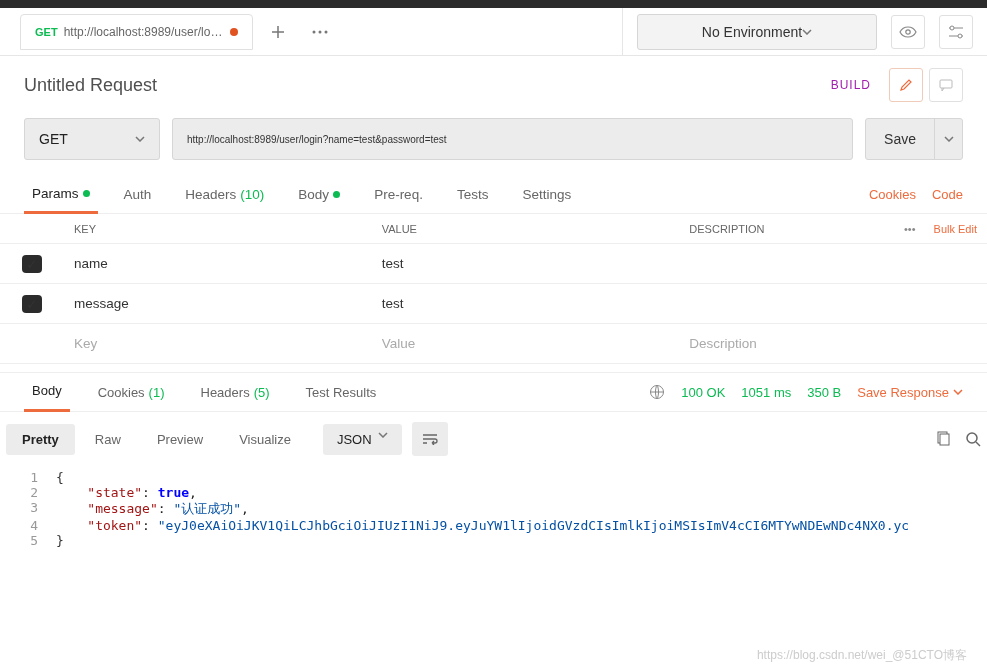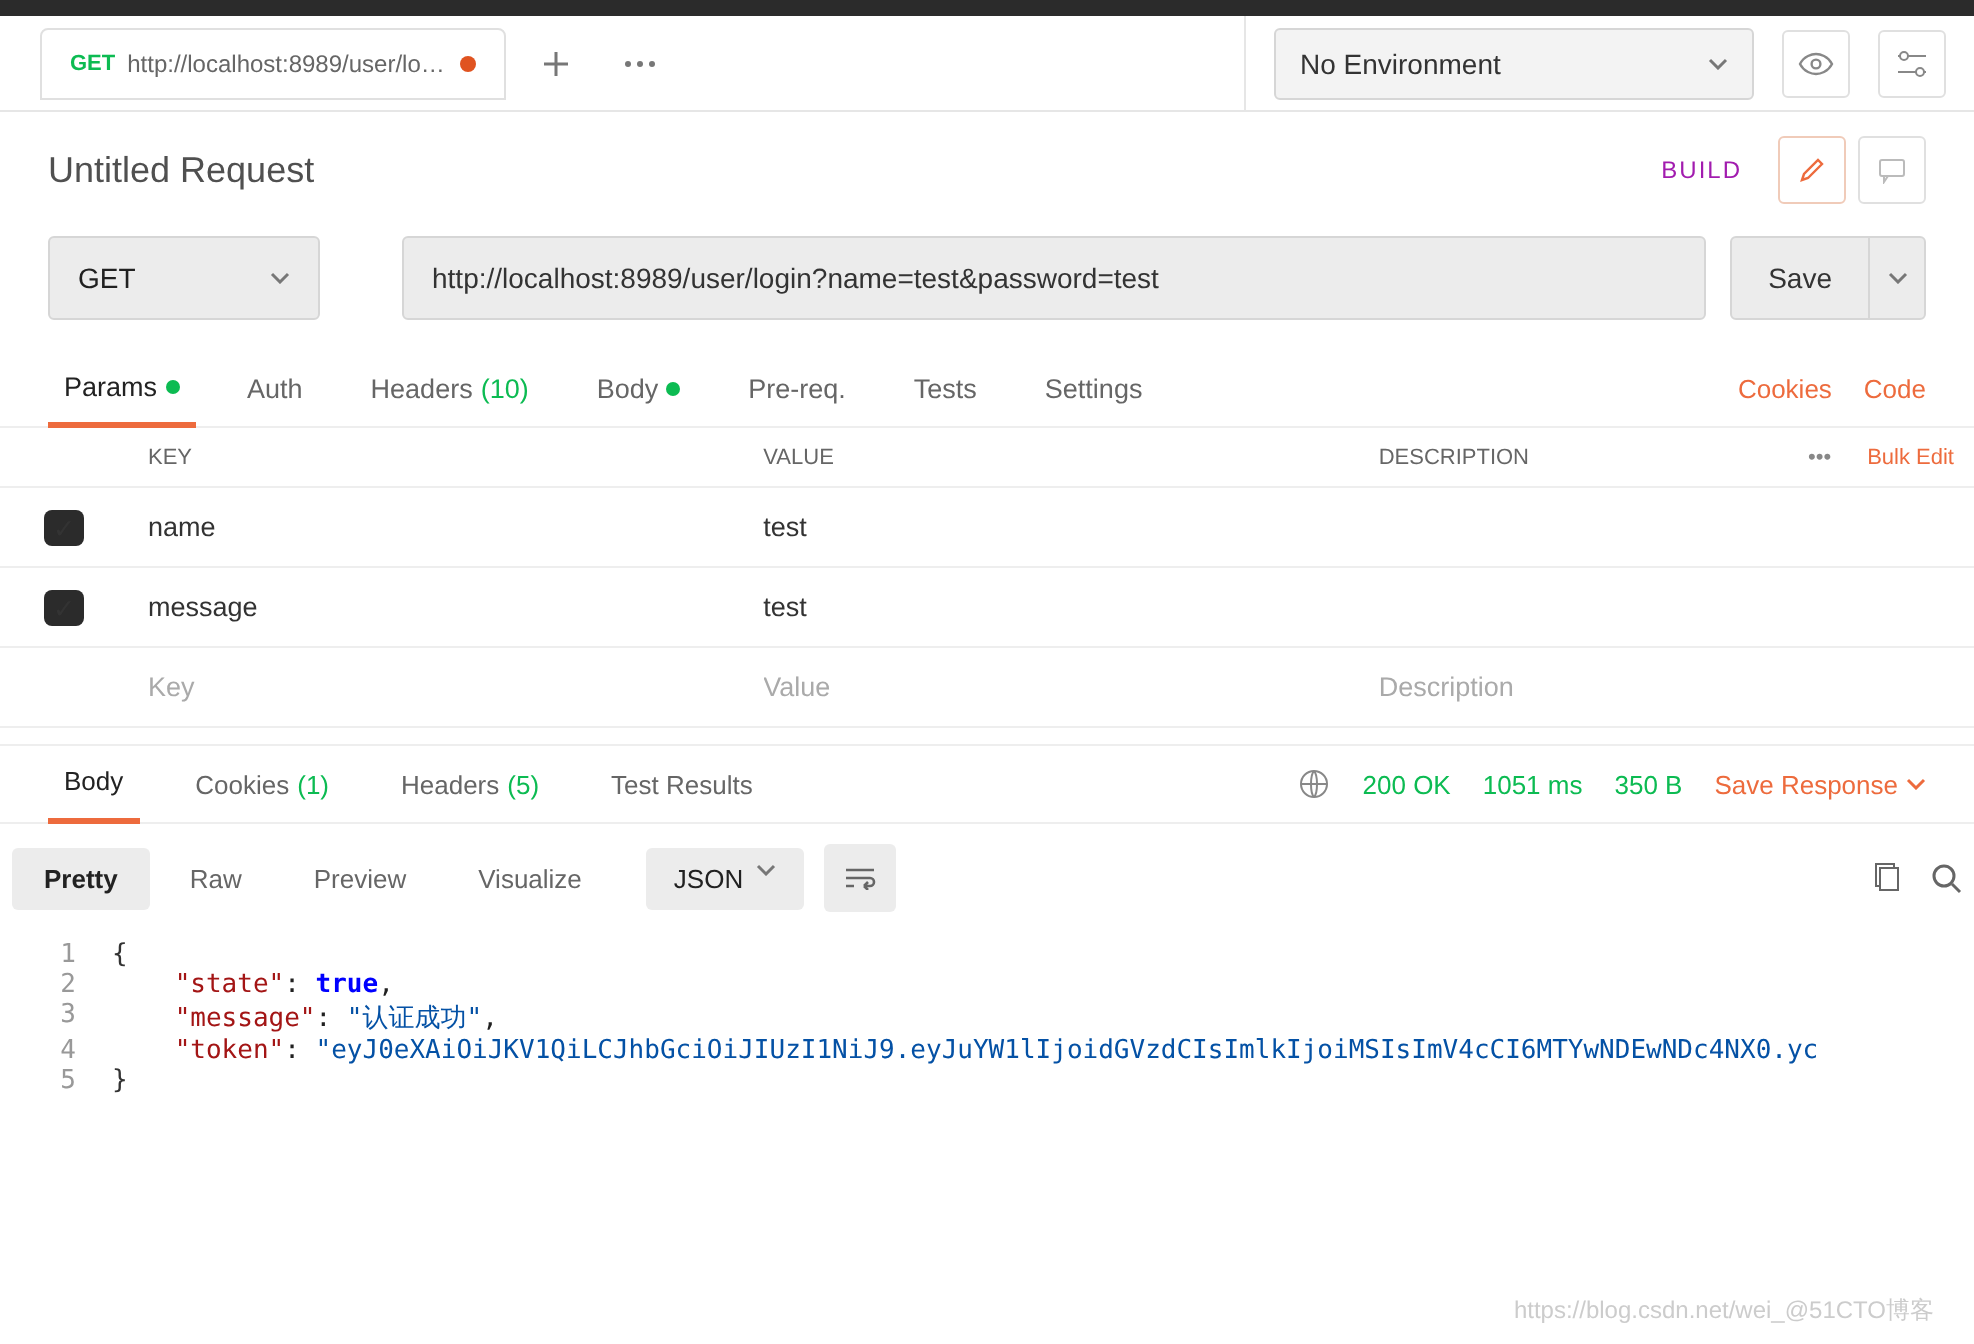--- a/index.html
+++ b/index.html
@@ -5,28 +5,28 @@
 * { box-sizing: border-box; margin: 0; padding: 0; }
 body { font-family: -apple-system, "Segoe UI", Helvetica, Arial, sans-serif; font-size: 13px; color: #212121; background: #fff; width: 987px; height: 672px; overflow: hidden; }
 .topbar { height: 8px; background: #2b2b2b; }
 .tabrow { display: flex; align-items: center; height: 48px; border-bottom: 1px solid #e6e6e6; padding-left: 20px; gap: 8px; }
 .tab { display: flex; align-items: center; height: 36px; padding: 0 14px; border: 1px solid #e0e0e0; border-radius: 4px 4px 0 0; background: #fff; gap: 6px; max-width: 260px; }
 .tab .method { color: #0cbb52; font-weight: 600; font-size: 11px; }
 .tab .title { color: #666; font-size: 12px; white-space: nowrap; overflow: hidden; text-overflow: ellipsis; max-width: 160px; }
 .tab .dot { width: 8px; height: 8px; border-radius: 50%; background: #e05320; }
 .iconbtn { width: 34px; height: 34px; display: inline-flex; align-items: center; justify-content: center; color: #666; cursor: pointer; border-radius: 3px; }
 .envbar { position: absolute; top: 8px; right: 0; height: 48px; display: flex; align-items: center; padding: 0 14px; gap: 8px; border-left: 1px solid #e6e6e6; }
-.envselect { width: 240px; height: 36px; border: 1px solid #d6d6d6; background: #f3f3f3; display: flex; align-items: center; justify-content: space-between; padding: 0 12px; color: #333; font-size: 14px; border-radius: 3px; }
+.envselect { width: 240px; height: 36px; border: 1px solid #d6d6d6; background: #f3f3f3; display: flex; align-items: center; justify-content: center; padding: 0 24px; color: #333; font-size: 14px; border-radius: 3px; }
 .titlerow { display: flex; align-items: center; justify-content: space-between; padding: 12px 24px 16px; }
 .reqtitle { font-size: 18px; color: #505050; }
 .buildlbl { color: #a21caf; font-size: 12px; letter-spacing: 1px; margin-right: 12px; }
 .sqbtn { width: 34px; height: 34px; border: 1px solid #e0e0e0; display: inline-flex; align-items: center; justify-content: center; color: #999; border-radius: 3px; margin-left: 6px; }
 .urlrow { display: flex; align-items: center; padding: 0 24px 16px; gap: 12px; }
 .methodselect { width: 136px; height: 42px; border: 1px solid #d6d6d6; background: #ececec; display: flex; align-items: center; justify-content: space-between; padding: 0 14px; font-size: 14px; border-radius: 3px; }
-.urlinput { flex: 1; height: 42px; border: 1px solid #d6d6d6; background: #ececec; padding: 17px 14px; font-size: 14px; color: #333; border-radius: 3px; margin-left: 29px; }
+.urlinput { flex: 1; height: 42px; border: 1px solid #d6d6d6; background: #ececec; padding: 17px 14px; font-size: 10px; color: #333; border-radius: 3px; }
 .sendbtn { height: 42px; background: #097bed; color: #fff; display: flex; align-items: center; border-radius: 3px; }
 .sendbtn .main { padding: 0 24px; font-weight: 600; font-size: 15px; }
 .sendbtn .drop { width: 28px; height: 42px; display: flex; align-items: center; justify-content: center; border-left: 1px solid rgba(255,255,255,.3); }
 .savebtn { height: 42px; background: #ececec; border: 1px solid #d6d6d6; color: #333; display: flex; align-items: center; border-radius: 3px; }
 .savebtn .main { padding: 0 18px; font-size: 14px; }
 .savebtn .drop { width: 28px; height: 42px; display: flex; align-items: center; justify-content: center; border-left: 1px solid #d6d6d6; }
 .reqtabs { display: flex; align-items: center; padding: 0 24px; border-bottom: 1px solid #eee; height: 38px; }
 .reqtab { padding: 0 8px; margin-right: 18px; height: 38px; display: flex; align-items: center; gap: 4px; color: #666; cursor: pointer; font-size: 13.5px; }
 .reqtab.active { color: #222; border-bottom: 3px solid #ed6b3d; }
 .greendot { width: 7px; height: 7px; border-radius: 50%; background: #0cbb52; display: inline-block; }
@@ -236,21 +236,21 @@
   <div class="resptab">
       <span>Test Results</span>
     </div>
   <div class="respmeta">
     <span class="globe">
         <svg width="16" height="16" viewBox="0 0 16 16">
           <circle cx="8" cy="8" r="6.5" stroke="#888" fill="none"></circle>
           <path d="M1.5 8h13M8 1.5c2 2 2 11 0 13M8 1.5c-2 2-2 11 0 13" stroke="#888" fill="none"></path>
         </svg>
       </span>
-    <span>200 OK</span>
+    <span>100 OK</span>
     <span>1051 ms</span>
     <span>350 B</span>
     <span class="saveresp">
         <span>Save Response</span> 
         <svg width="10" height="6" viewBox="0 0 10 6">
           <path d="M1 1l4 4 4-4" stroke="#ed6b3d" fill="none" stroke-width="1.5"></path>
         </svg>
       </span>
   </div>
 </div>

